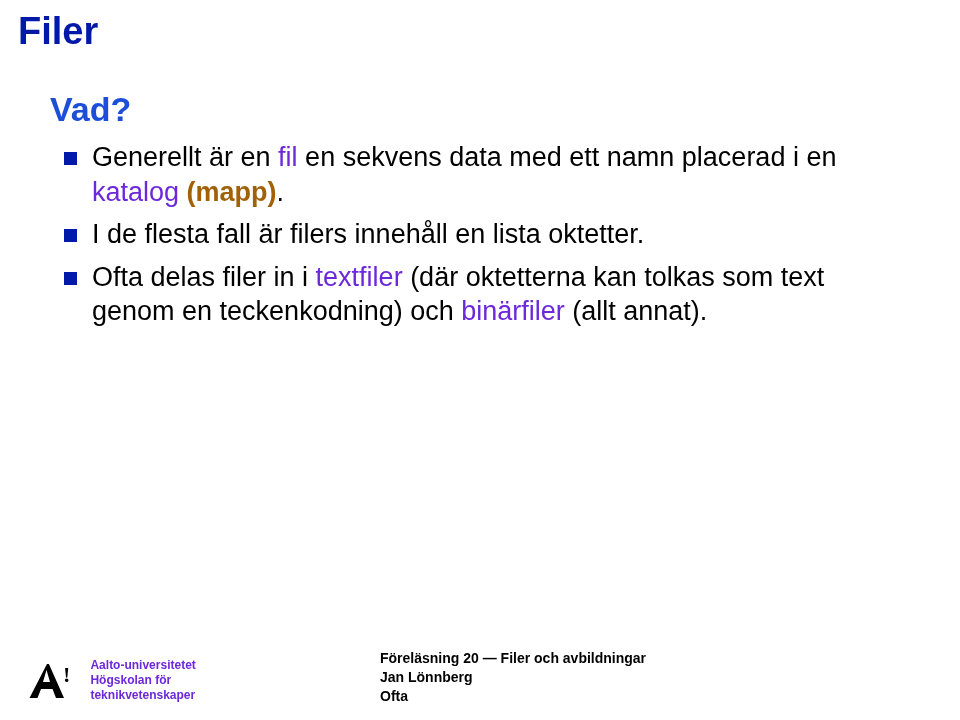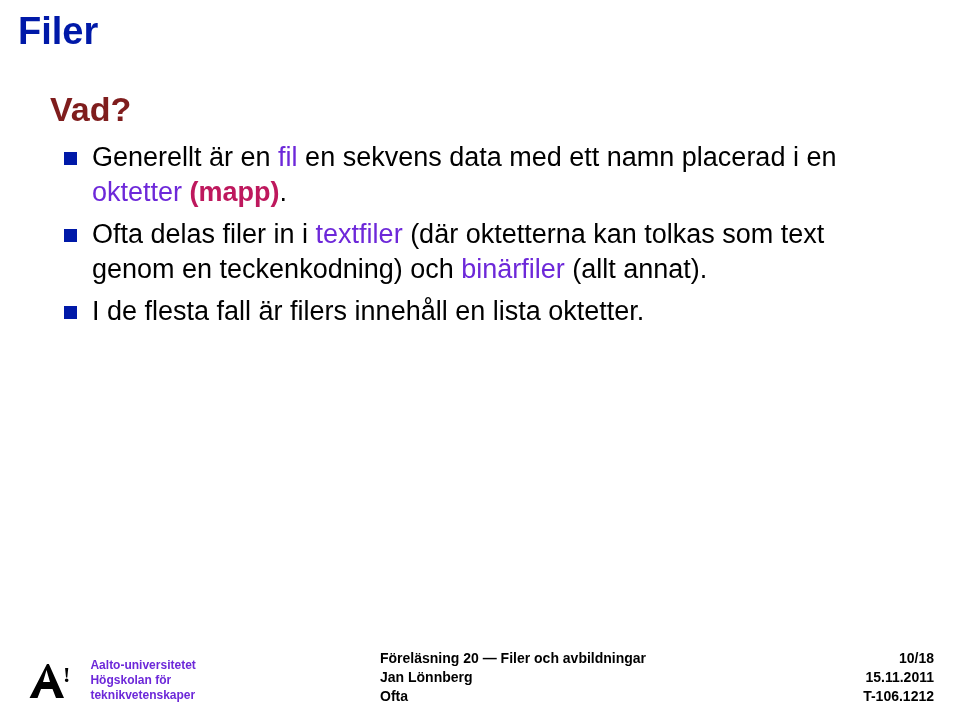--- a/index.html
+++ b/index.html
@@ -1,26 +1,26 @@
 <!DOCTYPE html>
 <html><head>
 <meta charset="utf-8">
 <style>
   html,body{margin:0;padding:0;width:960px;height:720px;font-family:Helvetica,Arial,sans-serif;background:#fff;color:#000;overflow:hidden}
   .slide{position:relative;width:960px;height:720px}
   .title{position:absolute;left:18px;top:10px;font-size:38px;font-weight:700;color:#0019a8}
-  .subtitle{position:absolute;left:50px;top:90px;font-size:34px;font-weight:700;color:#7f1d1d}
+  .subtitle{position:absolute;left:50px;top:90px;font-size:34px;font-weight:700;color:#1d4ed8}
   .body{position:absolute;left:60px;top:140px;right:50px;font-size:27px;line-height:1.28}
   .body ul{list-style:none;padding:0;margin:0}
   .body li{position:relative;padding-left:32px;margin-bottom:8px}
   .body li::before{content:"";position:absolute;left:4px;top:12px;width:13px;height:13px;background:#0019a8}
   .body .sub{margin-left:38px}
   .body .sub li::before{background:#777}
   .hl{color:#6d28d9}
-  .hlb{color:#be185d;font-weight:700}
+  .hlb{color:#a16207;font-weight:700}
   .footer{position:absolute;left:0;right:0;bottom:0;height:80px}
   .logo{position:absolute;left:28px;bottom:14px}
   .logo-mark{display:inline-block;vertical-align:top}
   .logo-text{display:inline-block;vertical-align:top;margin-left:10px;font-size:12px;font-weight:700;line-height:1.25;color:#6d28d9}
   .logo-text .thin{font-weight:700}
   .ft-center{position:absolute;left:380px;bottom:14px;font-size:14px;font-weight:700;line-height:1.35}
   .ft-center .thin{font-weight:700}
   .ft-right{position:absolute;right:26px;bottom:14px;font-size:14px;font-weight:700;text-align:right;line-height:1.35}
 </style>
 </head>
@@ -29,28 +29,28 @@
 <div class="slide">
 
   <div class="title">Filer</div>
 
   <div class="subtitle">Vad?</div>
 
   <div class="body">
     <ul>
 
       <li>
-        <span>Generellt är en </span><span class="hl">fil</span><span> en sekvens data med ett namn placerad i en </span><span class="hl">oktetter</span><span class="hlb"> (mapp)</span><span>.</span>
+        <span>Generellt är en </span><span class="hl">fil</span><span> en sekvens data med ett namn placerad i en </span><span class="hl">katalog</span><span class="hlb"> (mapp)</span><span>.</span>
       </li>
+
+      <li>I de flesta fall är filers innehåll en lista oktetter.</li>
 
       <li>
         <span>Ofta delas filer in i </span><span class="hl">textfiler</span><span> (där oktetterna kan tolkas som text genom en teckenkodning) och </span><span class="hl">binärfiler</span><span> (allt annat).</span>
       </li>
-
-      <li>I de flesta fall är filers innehåll en lista oktetter.</li>
 
 
     </ul>
   </div>
 
   <div class="footer">
     <div class="logo">
       <span class="logo-mark">
         <svg width="48" height="44" viewBox="0 0 48 44">
           <path d="M20 4 L36 40 L28 40 L24.5 31 L13 31 L9.5 40 L1.5 40 Z M18.5 12 L15 24 L22 24 Z" fill="#000"></path>
@@ -64,20 +64,15 @@
         <span class="thin">teknikvetenskaper</span>
       </span>
     </div>
 
     <div class="ft-center">
       <span>Föreläsning 20 — Filer och avbildningar</span><br>
       <span class="thin">Jan Lönnberg</span><br>
       <span class="thin">Ofta</span>
     </div>
 
-    <div class="ft-right">
-      <span>10/18</span><br>
-      <span>15.11.2011</span><br>
-      <span>T-106.1212</span>
-    </div>
   </div>
 
 </div>
 
 </body></html>

